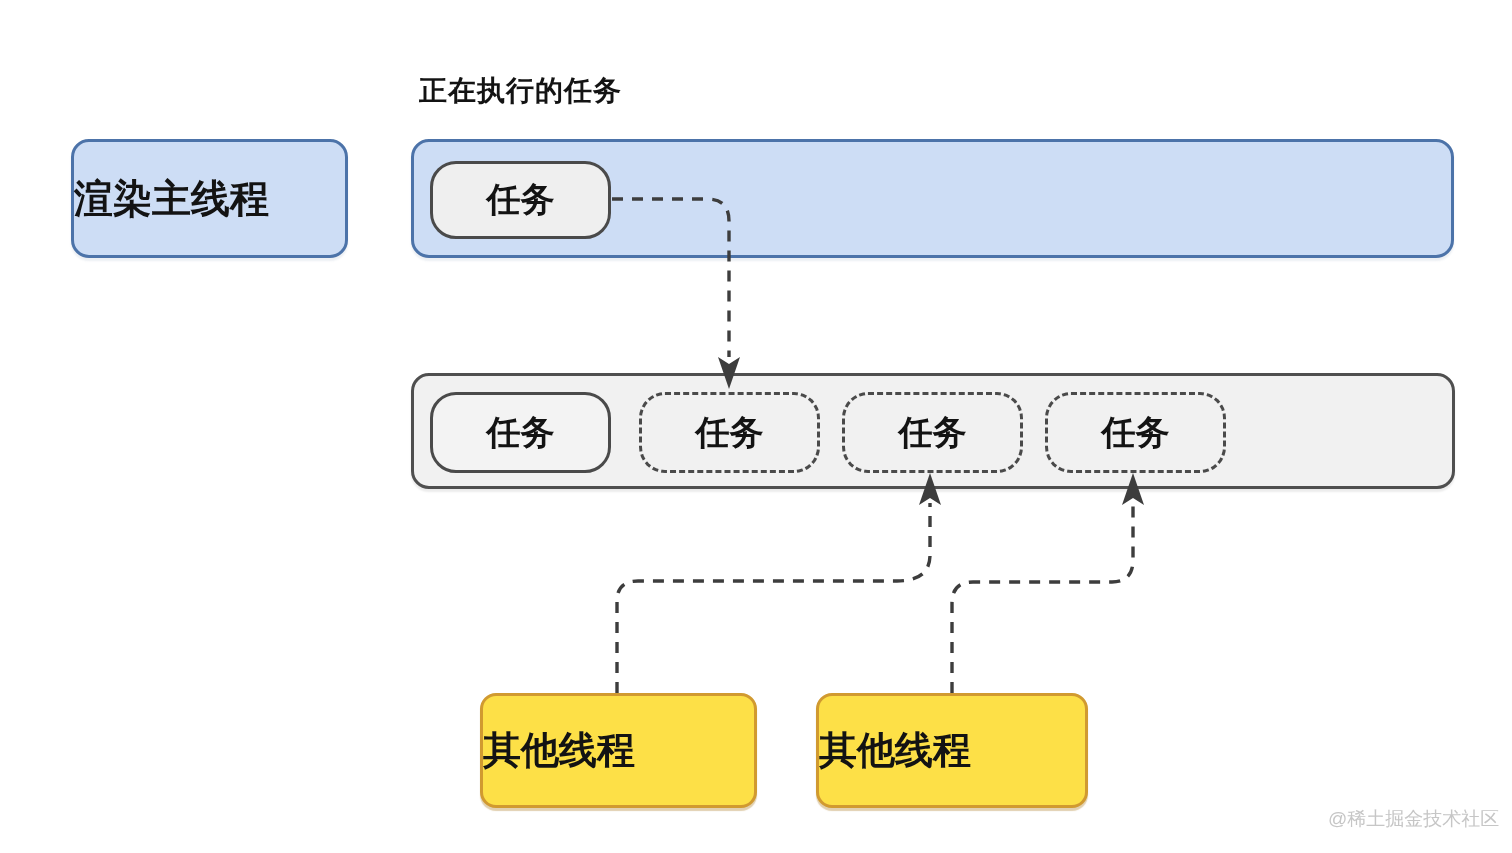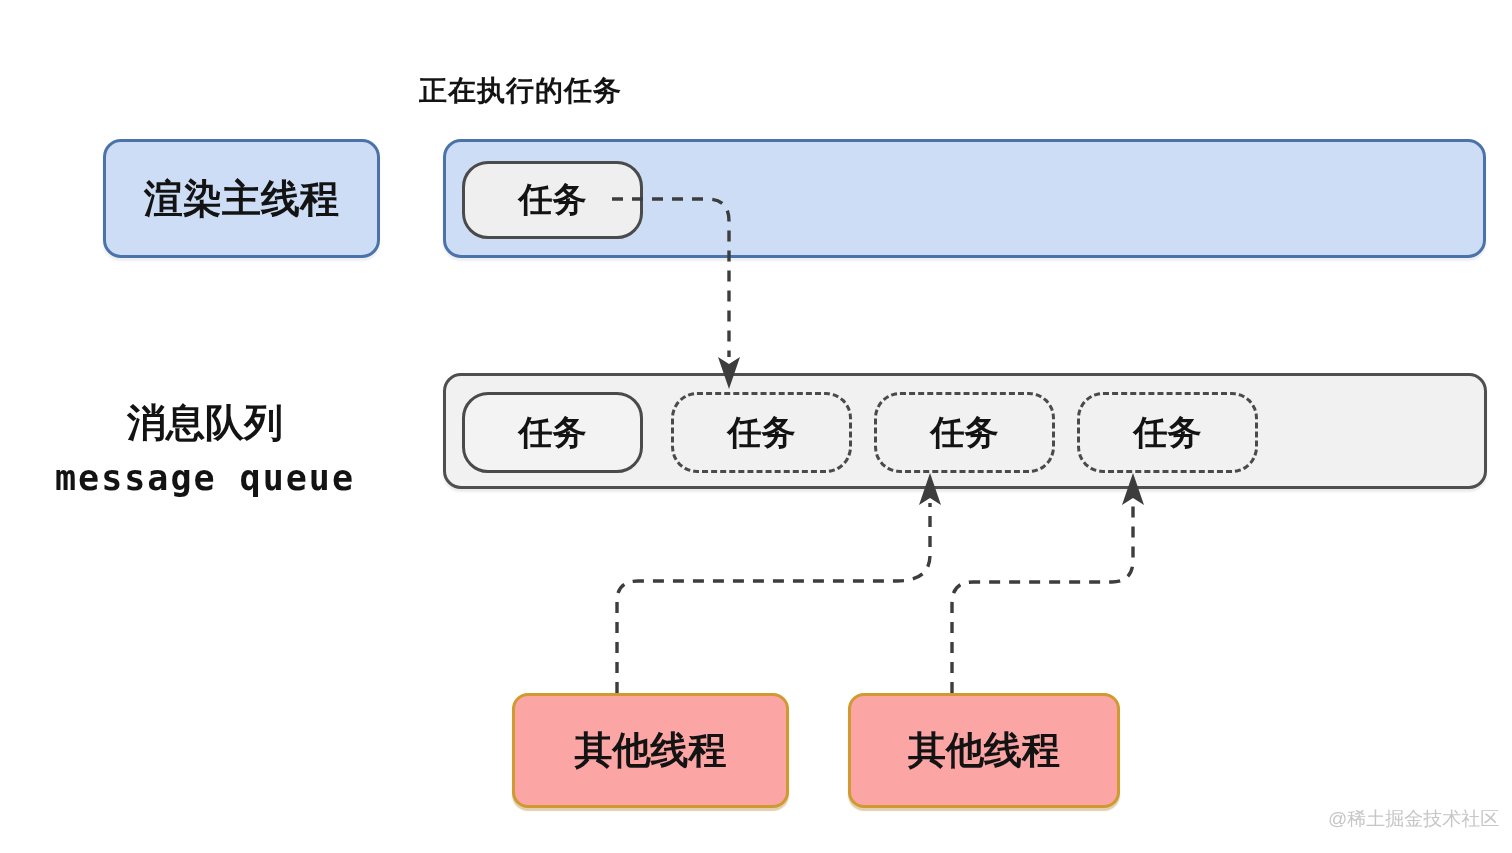--- a/index.html
+++ b/index.html
@@ -5,21 +5,21 @@
 <style>
   html,body{margin:0;padding:0;background:#ffffff;}
   .canvas{
     position:relative;width:1512px;height:853px;background:#ffffff;
     font-family:"Liberation Sans",sans-serif;overflow:hidden;color:#131313;
   }
   .title{
     position:absolute;left:419px;top:72px;font-size:28px;font-weight:700;
     letter-spacing:1px;white-space:nowrap;
   }
-  .box{box-sizing:border-box;position:absolute;display:flex;align-items:center;justify-content:center;margin-left:32px;}
+  .box{box-sizing:border-box;position:absolute;display:flex;align-items:center;}
   .thread-label-box{
     left:71px;top:139px;width:277px;height:119px;
     background:#cdddf5;border:3px solid #4c73a9;border-radius:18px;
     font-size:39px;font-weight:700;
     box-shadow:0 3px 2px rgba(100,120,160,0.12);
   }
   .thread-bar{
     left:411px;top:139px;width:1043px;height:119px;
     background:#cdddf5;border:3px solid #4c73a9;border-radius:18px;
     box-shadow:0 3px 2px rgba(100,120,160,0.12);
@@ -46,21 +46,21 @@
   .qt4{left:631px;}
   .queue-label{
     position:absolute;left:38px;top:396px;width:334px;text-align:center;
   }
   .queue-label .cn{font-size:39px;font-weight:700;}
   .queue-label .en{
     font-size:35px;font-weight:700;margin-top:8px;letter-spacing:2px;
     font-family:"DejaVu Sans Mono",monospace;white-space:nowrap;
   }
   .other-thread{
-    top:693px;height:115px;background:#fca5a5;border:3px solid #d19a30;border-radius:16px;
+    top:693px;height:115px;background:#fde047;border:3px solid #d19a30;border-radius:16px;
     font-size:38px;font-weight:700;
     box-shadow:0 3px 1px rgba(170,120,30,0.35);
   }
   .other-1{left:480px;width:277px;}
   .other-2{left:816px;width:272px;}
   .connectors{position:absolute;left:0;top:0;width:1512px;height:853px;pointer-events:none;}
   .connectors path{fill:none;stroke:#3d3d3d;stroke-width:3.4;stroke-dasharray:11 9;}
   .connectors polygon{fill:#3d3d3d;stroke:none;}
   .watermark{
     position:absolute;left:1328px;top:806px;font-size:19px;color:#c6c6c6;white-space:nowrap;
@@ -76,24 +76,20 @@
   <div class="box thread-label-box">
     <span>渲染主线程</span>
   </div>
 
   <div class="box thread-bar">
     <div class="task running-task">
       <span>任务</span>
     </div>
   </div>
 
-  <div class="queue-label">
-    <div class="cn">消息队列</div>
-    <div class="en">message queue</div>
-  </div>
 
   <div class="box queue-bar">
     <div class="task queue-task solid qt1">
       <span>任务</span>
     </div>
     <div class="task queue-task dashed qt2">
       <span>任务</span>
     </div>
     <div class="task queue-task dashed qt3">
       <span>任务</span>

